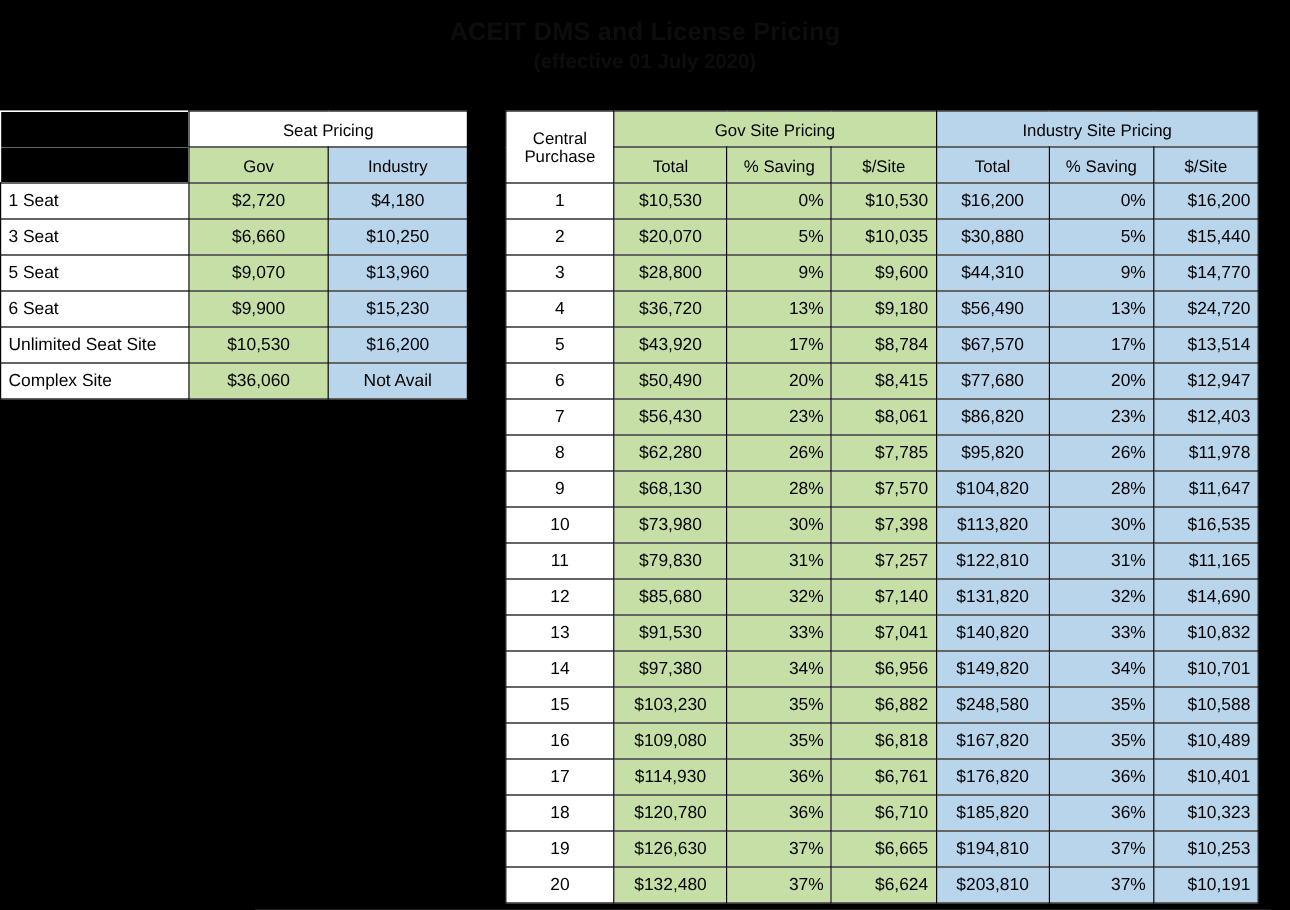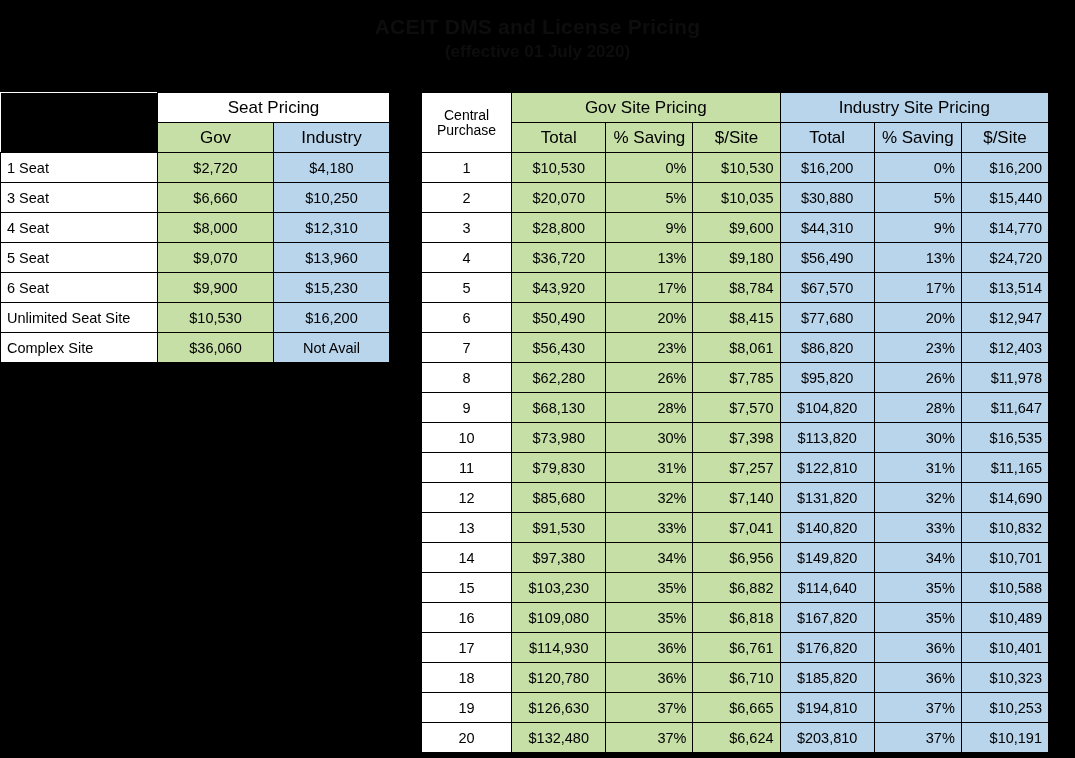--- a/index.html
+++ b/index.html
@@ -61,21 +61,21 @@
     font-weight: normal;
     white-space: nowrap;
     overflow: hidden;
   }
   .cell-green  { background: #c6dfa6; }
   .cell-blue   { background: #b9d5ec; }
   .cell-white  { background: #ffffff; }
   .hd {
     font-weight: bold;
     text-align: center;
-    font-size: 17px;
+    font-size: 14px;
     margin-top: 37px;
   }
   .ctr   { text-align: center; }
   .rgt   { text-align: right; padding-right: 8px; }
 
   
   #seat-pricing-table {
     position: absolute;
     left: 0px;
     top: 92px;
@@ -139,25 +139,20 @@
     <tbody id="seat-pricing-body">
         <tr>
           <td class="cell-white seat-label">1 Seat</td>
           <td class="cell-green ctr">$2,720</td>
           <td class="cell-blue ctr">$4,180</td>
         </tr>
         <tr>
           <td class="cell-white seat-label">3 Seat</td>
           <td class="cell-green ctr">$6,660</td>
           <td class="cell-blue ctr">$10,250</td>
-        </tr>
-        <tr>
-          <td class="cell-white seat-label">4 Seat</td>
-          <td class="cell-green ctr">$8,000</td>
-          <td class="cell-blue ctr">$12,310</td>
         </tr>
         <tr>
           <td class="cell-white seat-label">5 Seat</td>
           <td class="cell-green ctr">$9,070</td>
           <td class="cell-blue ctr">$13,960</td>
         </tr>
         <tr>
           <td class="cell-white seat-label">6 Seat</td>
           <td class="cell-green ctr">$9,900</td>
           <td class="cell-blue ctr">$15,230</td>
@@ -328,21 +323,21 @@
           <td class="cell-green rgt">$6,956</td>
           <td class="cell-blue ctr">$149,820</td>
           <td class="cell-blue rgt">34%</td>
           <td class="cell-blue rgt">$10,701</td>
         </tr>
         <tr>
           <td class="cell-white ctr">15</td>
           <td class="cell-green ctr">$103,230</td>
           <td class="cell-green rgt">35%</td>
           <td class="cell-green rgt">$6,882</td>
-          <td class="cell-blue ctr">$114,640</td>
+          <td class="cell-blue ctr">$248,580</td>
           <td class="cell-blue rgt">35%</td>
           <td class="cell-blue rgt">$10,588</td>
         </tr>
         <tr>
           <td class="cell-white ctr">16</td>
           <td class="cell-green ctr">$109,080</td>
           <td class="cell-green rgt">35%</td>
           <td class="cell-green rgt">$6,818</td>
           <td class="cell-blue ctr">$167,820</td>
           <td class="cell-blue rgt">35%</td>

